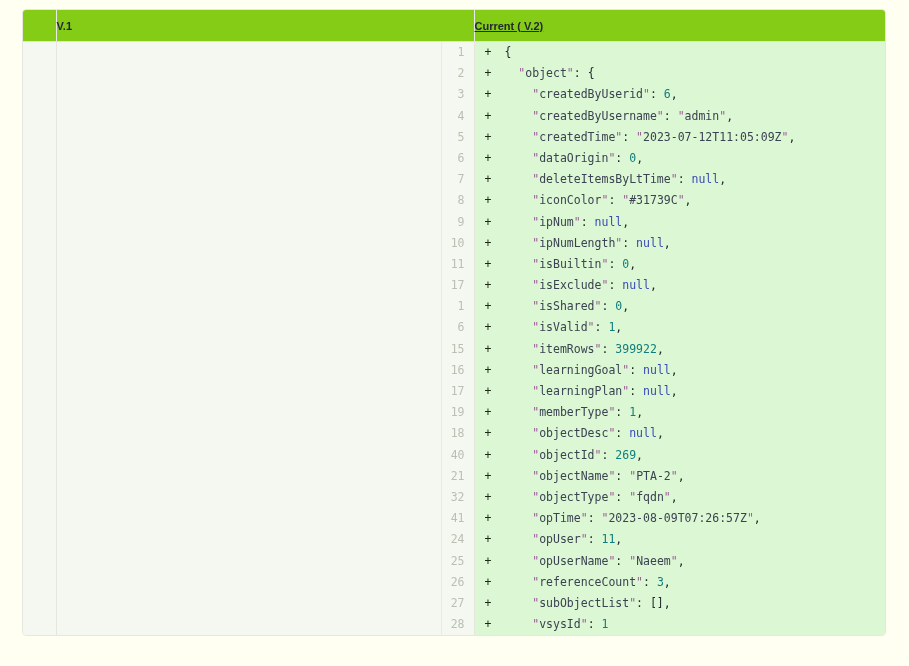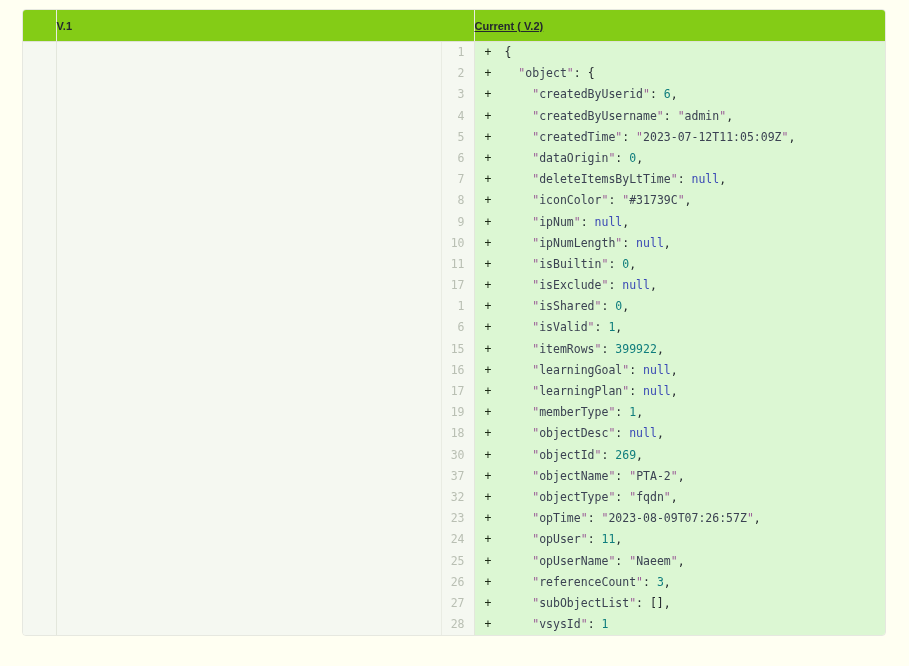--- a/index.html
+++ b/index.html
@@ -215,24 +215,24 @@
               <span class="ln">10</span>
               <span class="ln">11</span>
               <span class="ln">17</span>
               <span class="ln">1</span>
               <span class="ln">6</span>
               <span class="ln">15</span>
               <span class="ln">16</span>
               <span class="ln">17</span>
               <span class="ln">19</span>
               <span class="ln">18</span>
-              <span class="ln">30</span>
-              <span class="ln">37</span>
+              <span class="ln">40</span>
+              <span class="ln">21</span>
               <span class="ln">32</span>
-              <span class="ln">23</span>
+              <span class="ln">41</span>
               <span class="ln">24</span>
               <span class="ln">25</span>
               <span class="ln">26</span>
               <span class="ln">27</span>
               <span class="ln">28</span>
             </div>
         </td>
         <td class="code-col">
           <div class="lines" id="right-code"><span class="ln"><span class="marker">+</span><span class="p">{</span></span><span class="ln"><span class="marker">+</span>  <span class="q">"</span><span class="k">object</span><span class="q">"</span><span class="p">: {</span></span><span class="ln"><span class="marker">+</span>    <span class="q">"</span><span class="k">createdByUserid</span><span class="q">"</span><span class="p">: </span><span class="num">6</span><span class="p">,</span></span><span class="ln"><span class="marker">+</span>    <span class="q">"</span><span class="k">createdByUsername</span><span class="q">"</span><span class="p">: </span><span class="q">"</span><span class="s">admin</span><span class="q">"</span><span class="p">,</span></span><span class="ln"><span class="marker">+</span>    <span class="q">"</span><span class="k">createdTime</span><span class="q">"</span><span class="p">: </span><span class="q">"</span><span class="s">2023-07-12T11:05:09Z</span><span class="q">"</span><span class="p">,</span></span><span class="ln"><span class="marker">+</span>    <span class="q">"</span><span class="k">dataOrigin</span><span class="q">"</span><span class="p">: </span><span class="num">0</span><span class="p">,</span></span><span class="ln"><span class="marker">+</span>    <span class="q">"</span><span class="k">deleteItemsByLtTime</span><span class="q">"</span><span class="p">: </span><span class="nul">null</span><span class="p">,</span></span><span class="ln"><span class="marker">+</span>    <span class="q">"</span><span class="k">iconColor</span><span class="q">"</span><span class="p">: </span><span class="q">"</span><span class="s">#31739C</span><span class="q">"</span><span class="p">,</span></span><span class="ln"><span class="marker">+</span>    <span class="q">"</span><span class="k">ipNum</span><span class="q">"</span><span class="p">: </span><span class="nul">null</span><span class="p">,</span></span><span class="ln"><span class="marker">+</span>    <span class="q">"</span><span class="k">ipNumLength</span><span class="q">"</span><span class="p">: </span><span class="nul">null</span><span class="p">,</span></span><span class="ln"><span class="marker">+</span>    <span class="q">"</span><span class="k">isBuiltin</span><span class="q">"</span><span class="p">: </span><span class="num">0</span><span class="p">,</span></span><span class="ln"><span class="marker">+</span>    <span class="q">"</span><span class="k">isExclude</span><span class="q">"</span><span class="p">: </span><span class="nul">null</span><span class="p">,</span></span><span class="ln"><span class="marker">+</span>    <span class="q">"</span><span class="k">isShared</span><span class="q">"</span><span class="p">: </span><span class="num">0</span><span class="p">,</span></span><span class="ln"><span class="marker">+</span>    <span class="q">"</span><span class="k">isValid</span><span class="q">"</span><span class="p">: </span><span class="num">1</span><span class="p">,</span></span><span class="ln"><span class="marker">+</span>    <span class="q">"</span><span class="k">itemRows</span><span class="q">"</span><span class="p">: </span><span class="num">399922</span><span class="p">,</span></span><span class="ln"><span class="marker">+</span>    <span class="q">"</span><span class="k">learningGoal</span><span class="q">"</span><span class="p">: </span><span class="nul">null</span><span class="p">,</span></span><span class="ln"><span class="marker">+</span>    <span class="q">"</span><span class="k">learningPlan</span><span class="q">"</span><span class="p">: </span><span class="nul">null</span><span class="p">,</span></span><span class="ln"><span class="marker">+</span>    <span class="q">"</span><span class="k">memberType</span><span class="q">"</span><span class="p">: </span><span class="num">1</span><span class="p">,</span></span><span class="ln"><span class="marker">+</span>    <span class="q">"</span><span class="k">objectDesc</span><span class="q">"</span><span class="p">: </span><span class="nul">null</span><span class="p">,</span></span><span class="ln"><span class="marker">+</span>    <span class="q">"</span><span class="k">objectId</span><span class="q">"</span><span class="p">: </span><span class="num">269</span><span class="p">,</span></span><span class="ln"><span class="marker">+</span>    <span class="q">"</span><span class="k">objectName</span><span class="q">"</span><span class="p">: </span><span class="q">"</span><span class="s">PTA-2</span><span class="q">"</span><span class="p">,</span></span><span class="ln"><span class="marker">+</span>    <span class="q">"</span><span class="k">objectType</span><span class="q">"</span><span class="p">: </span><span class="q">"</span><span class="s">fqdn</span><span class="q">"</span><span class="p">,</span></span><span class="ln"><span class="marker">+</span>    <span class="q">"</span><span class="k">opTime</span><span class="q">"</span><span class="p">: </span><span class="q">"</span><span class="s">2023-08-09T07:26:57Z</span><span class="q">"</span><span class="p">,</span></span><span class="ln"><span class="marker">+</span>    <span class="q">"</span><span class="k">opUser</span><span class="q">"</span><span class="p">: </span><span class="num">11</span><span class="p">,</span></span><span class="ln"><span class="marker">+</span>    <span class="q">"</span><span class="k">opUserName</span><span class="q">"</span><span class="p">: </span><span class="q">"</span><span class="s">Naeem</span><span class="q">"</span><span class="p">,</span></span><span class="ln"><span class="marker">+</span>    <span class="q">"</span><span class="k">referenceCount</span><span class="q">"</span><span class="p">: </span><span class="num">3</span><span class="p">,</span></span><span class="ln"><span class="marker">+</span>    <span class="q">"</span><span class="k">subObjectList</span><span class="q">"</span><span class="p">: []</span><span class="p">,</span></span><span class="ln"><span class="marker">+</span>    <span class="q">"</span><span class="k">vsysId</span><span class="q">"</span><span class="p">: </span><span class="num">1</span></span></div>
         </td>

